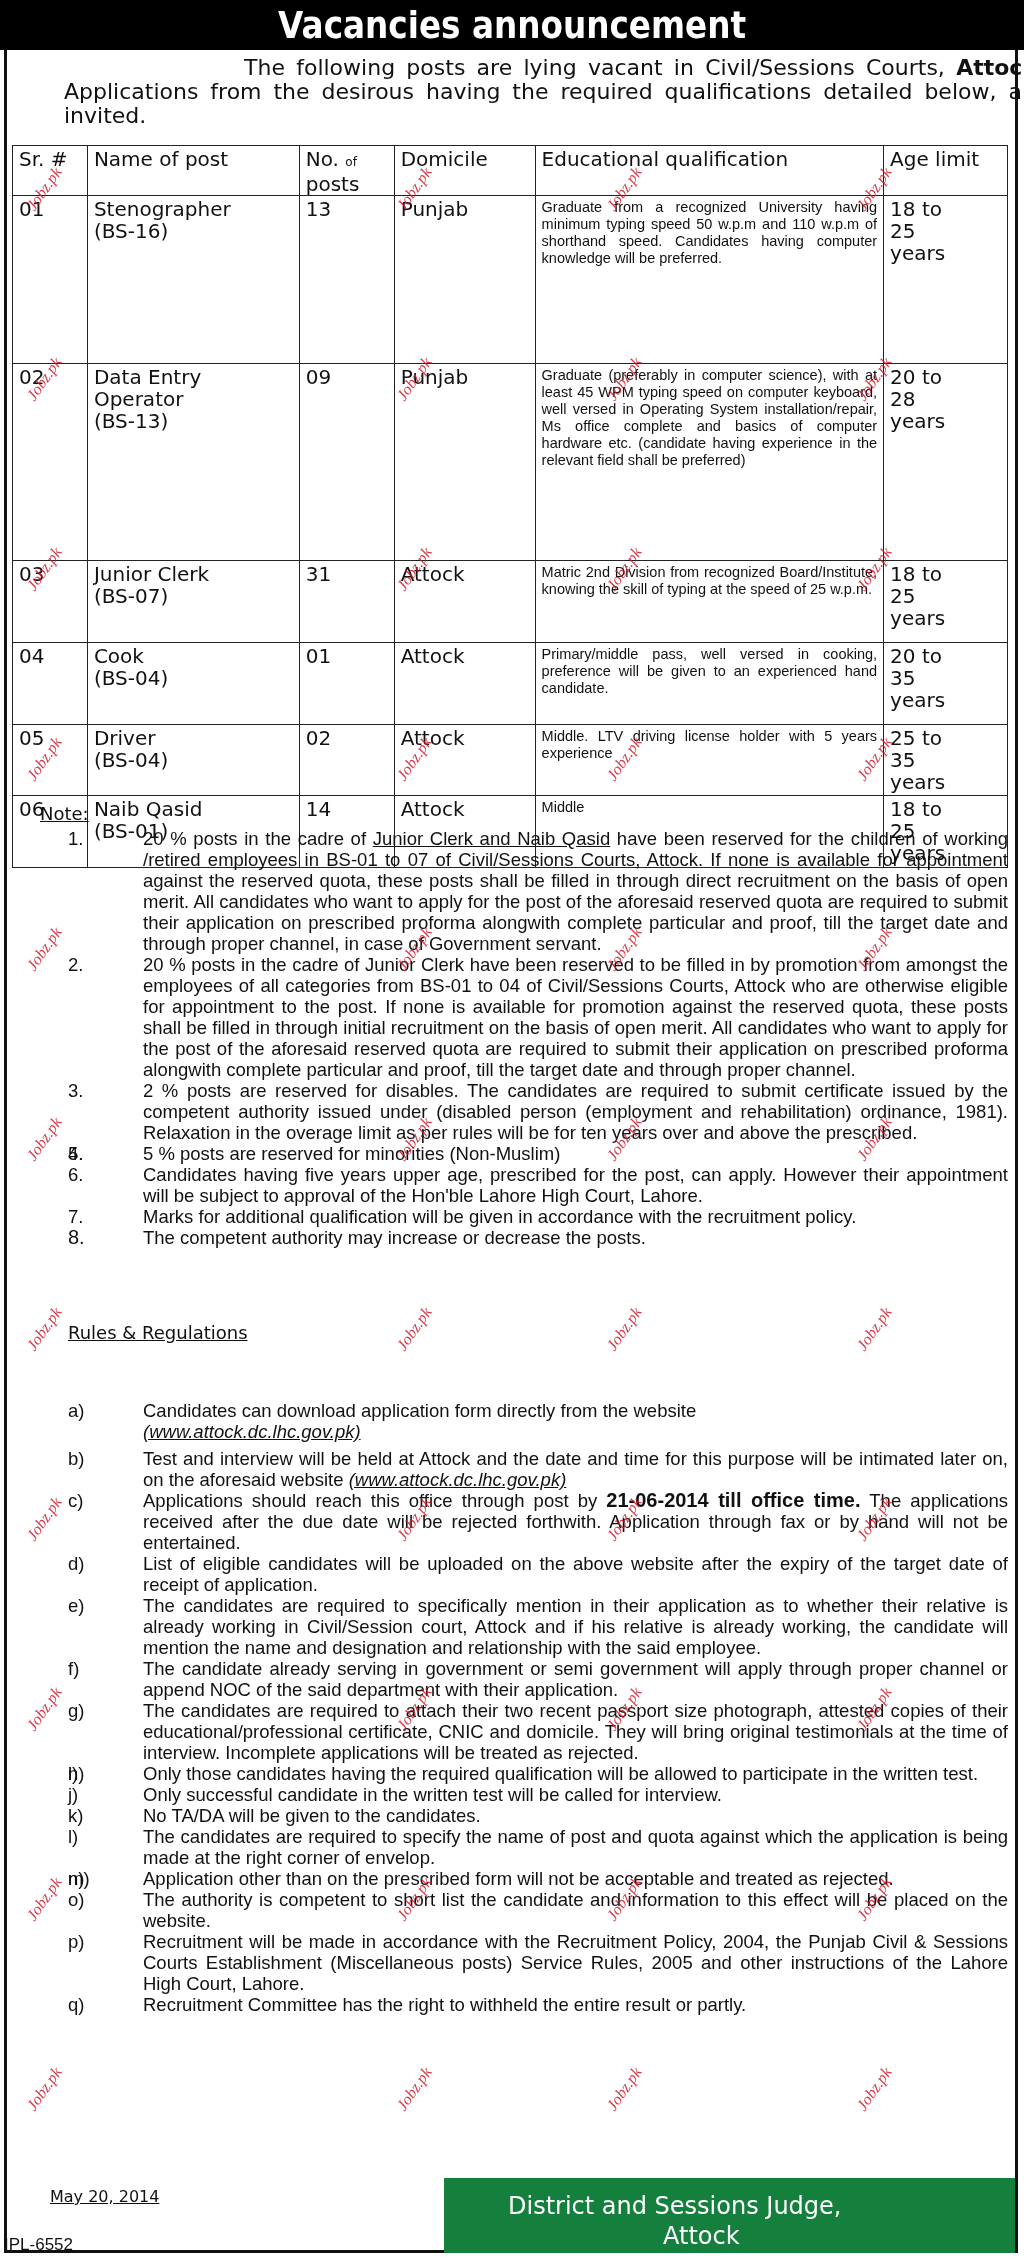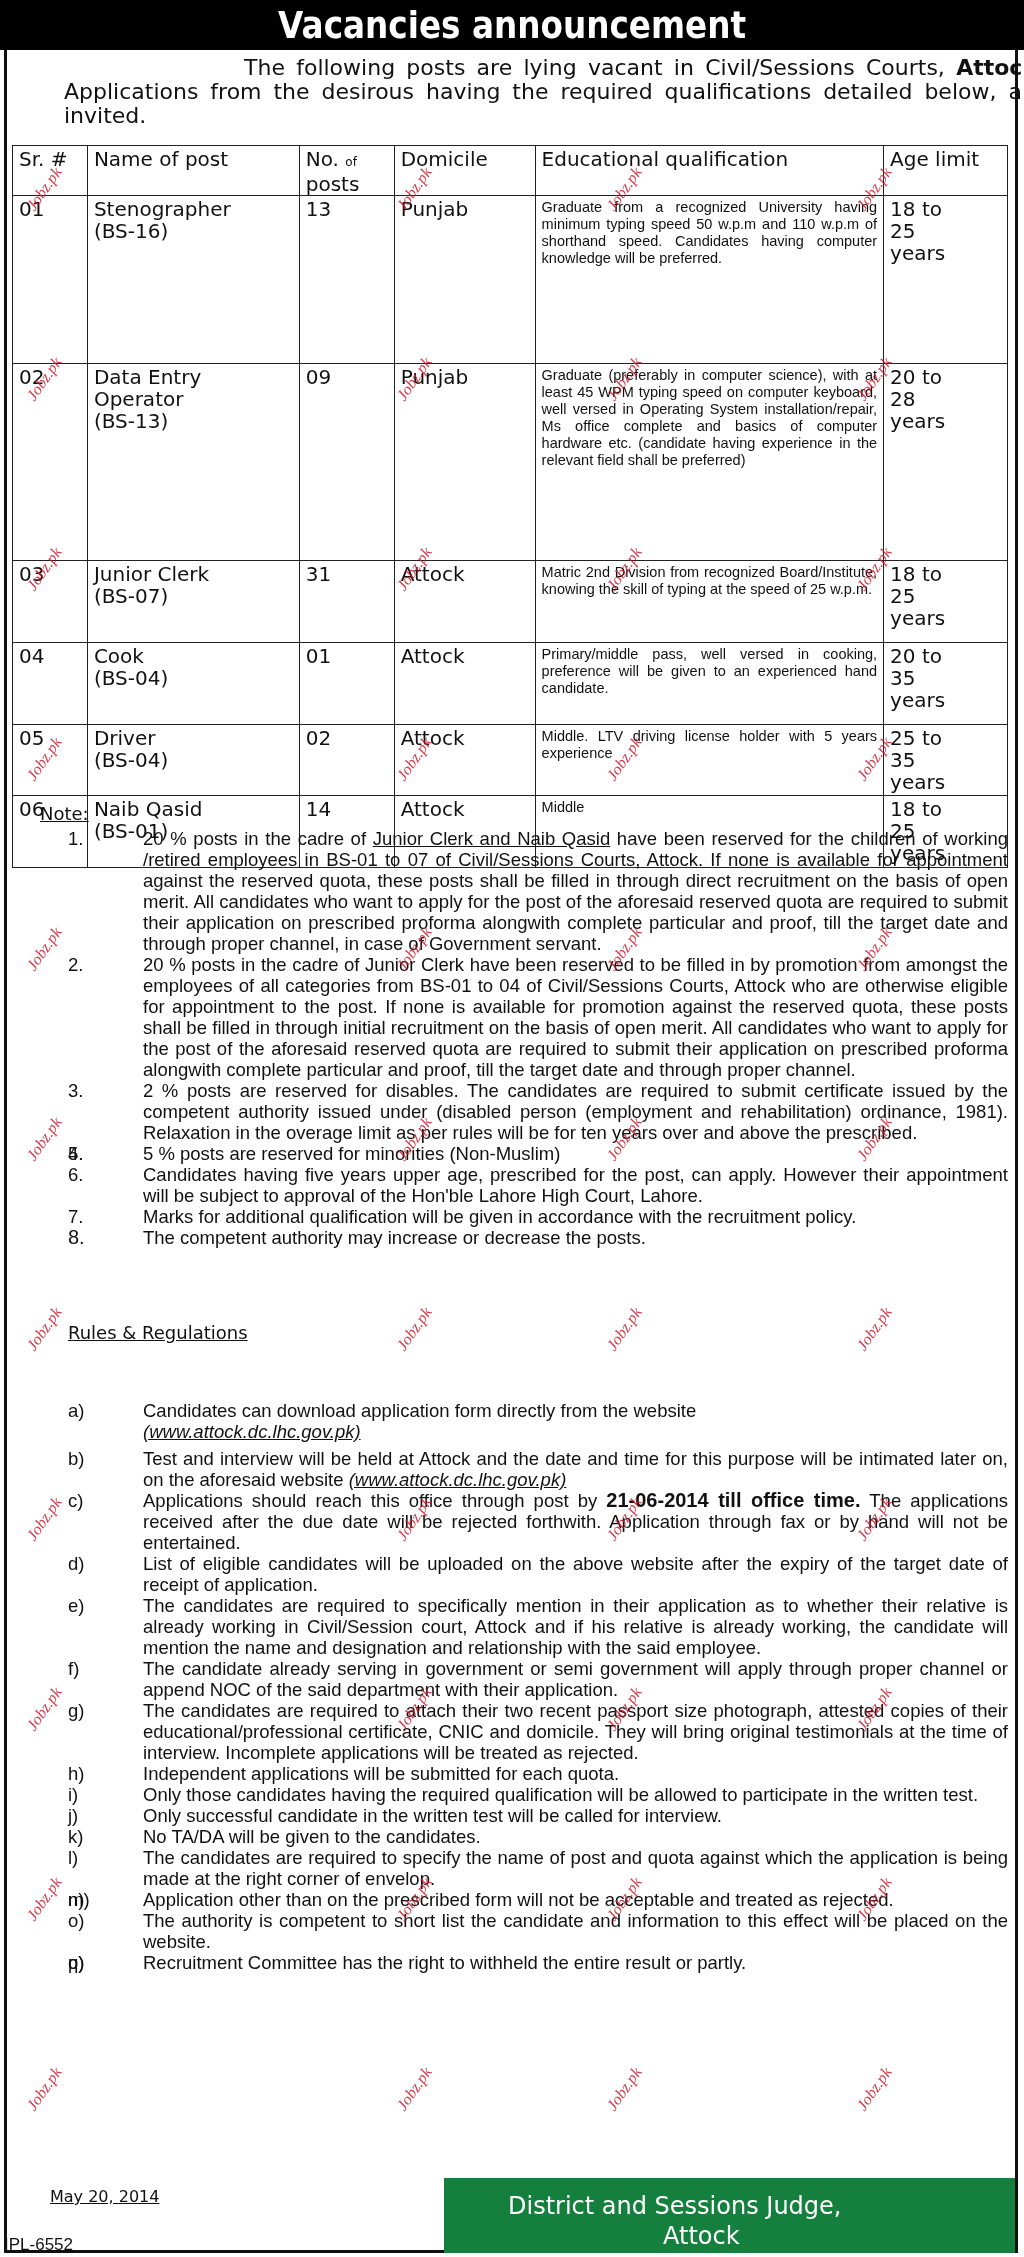--- a/index.html
+++ b/index.html
@@ -177,21 +177,20 @@
     <div class="item">
       <span class="num">f)</span>
       <div class="txt"><span>The candidate already serving in government or semi government will apply through proper channel or append NOC of the said department with their application.</span></div>
     </div>
     <div class="item">
       <span class="num">g)</span>
       <div class="txt"><span>The candidates are required to attach their two recent passport size photograph, attested copies of their educational/professional certificate, CNIC and domicile. They will bring original testimonials at the time of interview. Incomplete applications will be treated as rejected.</span></div>
     </div>
     <div class="item">
       <span class="num">h)</span>
-      <div class="txt"><span>Independent applications will be submitted for each quota.</span></div>
     </div>
     <div class="item">
       <span class="num">i)</span>
       <div class="txt"><span>Only those candidates having the required qualification will be allowed to participate in the written test.</span></div>
     </div>
     <div class="item">
       <span class="num">j)</span>
       <div class="txt"><span>Only successful candidate in the written test will be called for interview.</span></div>
     </div>
     <div class="item">
@@ -208,20 +207,21 @@
     <div class="item">
       <span class="num">n)</span>
       <div class="txt"><span>Application other than on the prescribed form will not be acceptable and treated as rejected.</span></div>
     </div>
     <div class="item">
       <span class="num">o)</span>
       <div class="txt"><span>The authority is competent to short list the candidate and information to this effect will be placed on the website.</span></div>
     </div>
     <div class="item">
       <span class="num">p)</span>
+      <div class="txt"><span>Recruitment will be made in accordance with the Recruitment Policy, 2004, the Punjab Civil &amp; Sessions Courts Establishment (Miscellaneous posts) Service Rules, 2005 and other instructions of the Lahore High Court, Lahore.</span></div>
     </div>
     <div class="item">
       <span class="num">q)</span>
       <div class="txt"><span>Recruitment Committee has the right to withheld the entire result or partly.</span></div>
     </div>
   </div>
 
 <div class="date">May 20, 2014</div>
 <div class="ipl">IPL-6552</div>
 <div class="sign">

